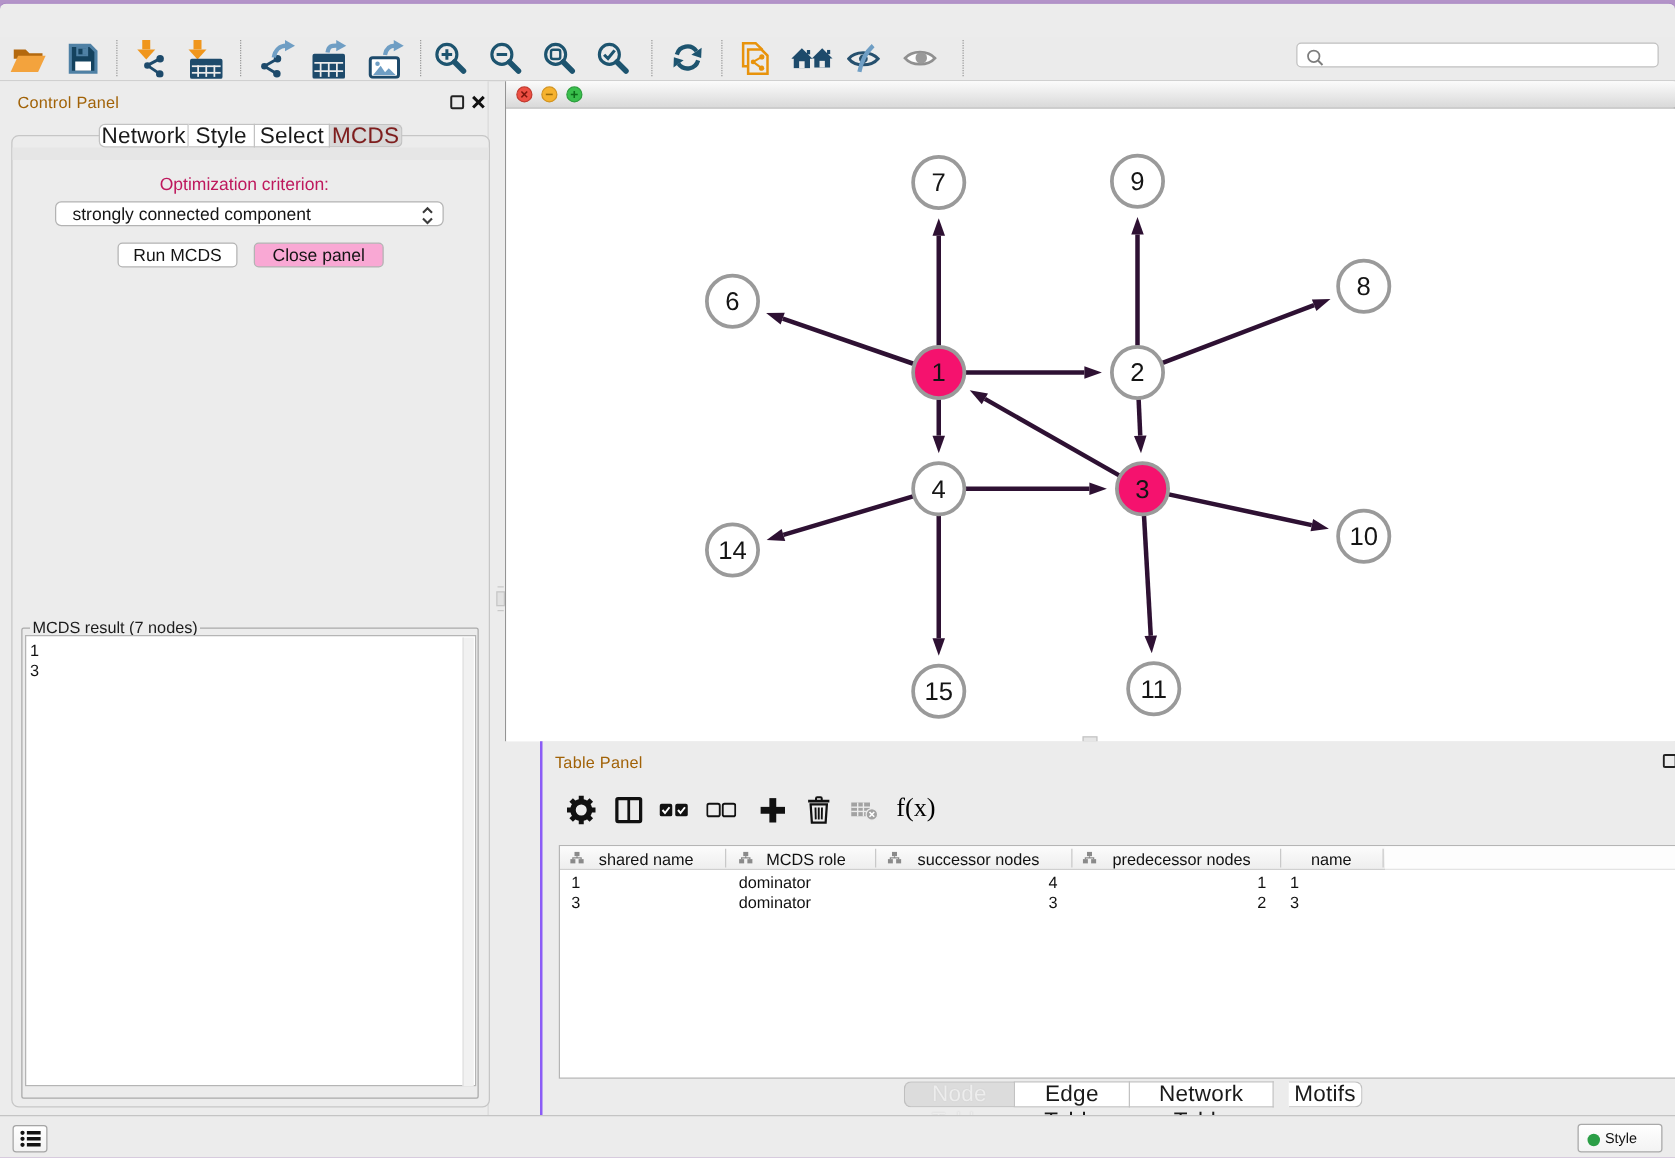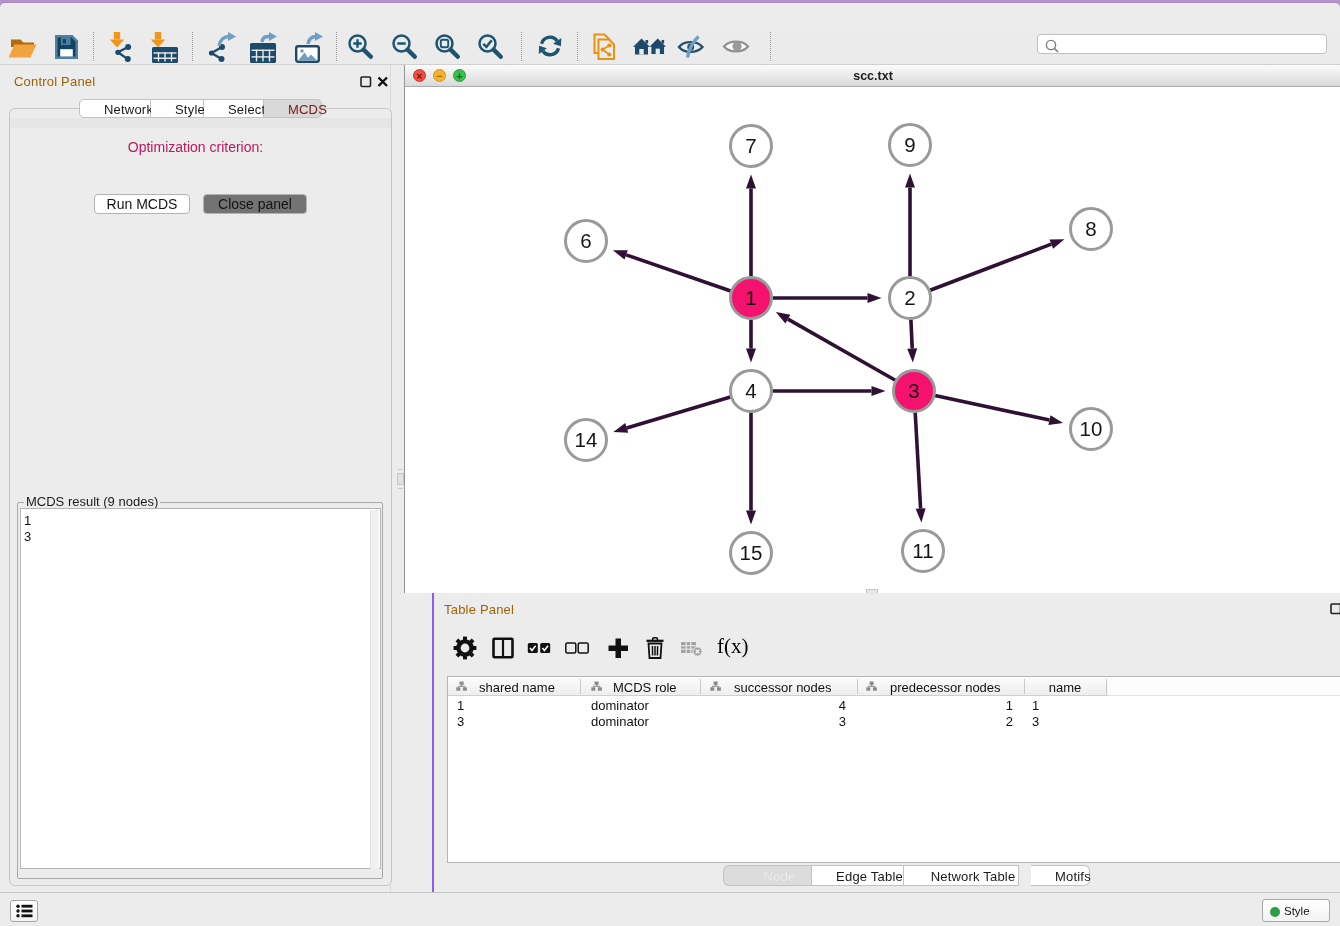--- a/index.html
+++ b/index.html
@@ -7,21 +7,21 @@
 #win { position:absolute; left:0; top:2px; border-top:1px solid #a886c2; width:1340px; height:924px; background:#ececec; border-radius:5px 5px 0 0; overflow:hidden; }
 .abs { position:absolute; }
 #titlebar { position:absolute; left:0; top:0; width:1340px; height:25px; background:linear-gradient(#f5f5f5,#ededed); border-bottom:1px solid #d8d8d8; border-radius:5px 5px 0 0; }
 .tl { position:absolute; top:5px; width:11px; height:11px; border-radius:50%; background:#e0e0e0; border:1px solid #c8c8c8; }
 #wtitle { position:absolute; top:5px; left:0; width:1340px; text-align:center; font-size:13px; color:#9c9c9c; }
 #toolbar { position:absolute; left:0; top:26px; width:1340px; height:36px; background:#ebebeb; border-bottom:1px solid #d0d0d0; }
 .tsep { position:absolute; top:3px; height:29px; width:0; border-left:1px dotted #9a9a9a; }
 #search { position:absolute; left:1037px; top:5px; width:290px; height:20px; background:#fff; border:1px solid #c0c0c0; border-radius:4px; }
 #cpanel { position:absolute; left:0; top:62px; width:391px; height:827px; background:#ececec; border-right:1px solid #d9d9d9; }
 .ptitle { font-size:13px; color:#a16207; letter-spacing:0.2px; }
-.tabg { position:absolute; font-size:13px; letter-spacing:0.2px; color:#1a1a1a;padding-left:24px; }
+.tabg { position:absolute; font-size:18px; letter-spacing:0.2px; color:#1a1a1a; }
 .tab { position:absolute; top:0; height:19px; line-height:17.5px; text-align:center; background:#fff; border:1px solid #c2c2c2; border-left:none; }
 #netwin { position:absolute; left:404px; top:62px; width:936px; height:528px; border-left:1px solid #949494; border-right:1px solid #bdbdbd; background:#fff; }
 #ntitle { position:absolute; left:0; top:0; width:936px; height:22px; background:linear-gradient(#fbfbfb,#d9d9d9); border-bottom:1px solid #ababab; }
 .nlt { position:absolute; top:4px; width:13px; height:13px; border-radius:50%; font-size:11px; font-weight:bold; text-align:center; line-height:13px; }
 #canvas { position:absolute; left:0; top:22px; width:936px; height:506px; background:#fff; }
 #tpanel { position:absolute; left:404px; top:590px; width:936px; height:299px; background:#ececec; border-left:2px solid #8b5cf6; border-right:1px solid #c9c9c9;margin-left:28px; }
 #sbar { position:absolute; left:0; top:889px; width:1340px; height:33px; background:#ececec; border-top:1px solid #c4c4c4; }
 .hdrcell { position:absolute; top:0; height:19px; font-size:13px; color:#111; }
 .vline { position:absolute; top:2px; height:15px; width:0; border-left:1px solid #c9c9c9; }
 .cell { position:absolute; font-size:13px; color:#111; }
@@ -164,35 +164,38 @@
 <svg class="abs" style="left:377px;top:11px" width="12" height="12">
         <path d="M1.5,1.5 L10,10 M10,1.5 L1.5,10" stroke="#111" stroke-width="2.4"></path>
       </svg>
 <div class="abs" style="left:9px;top:43px;width:383px;height:778px;background:#ececec;border:1px solid #c6c6c6;border-radius:6px"></div>
 <div class="abs" style="left:10px;top:53px;width:381px;height:10px;background:#e6e6e6"></div>
 <div class="tab" style="left:79px;width:72px;border-left:1px solid #c2c2c2;border-radius:5px 0 0 5px;top:34px"><span class="tabg" style="position:static">Network</span></div>
 <div class="tab" style="left:151px;width:53px;top:34px"><span class="tabg" style="position:static">Style</span></div>
 <div class="tab" style="left:204px;width:60px;top:34px"><span class="tabg" style="position:static">Select</span></div>
 <div class="tab" style="left:264px;width:58px;top:34px;background:#d9d9d9;border-radius:0 5px 5px 0"><span class="tabg" style="position:static;color:#7f1d1d;text-shadow:0 0 1px #bdbdbd">MCDS</span></div>
 <div class="abs" style="left:0;top:74px;width:391px;text-align:center;font-size:14px;color:#be185d">Optimization criterion:</div>
+<div class="abs" style="left:44px;top:96px;width:311px;height:20px;background:#fff;border:1px solid #b3b3b3;border-radius:5px;font-size:14px;line-height:18px;color:#141414;padding-left:13px">strongly connected component<svg class="abs" style="right:7px;top:2.5px" width="10" height="15">
+          <path d="M1.4,5.2 L5,1.6 L8.6,5.2" stroke="#3c3c3c" stroke-width="1.7" fill="none"></path>
+          <path d="M1.4,9.8 L5,13.4 L8.6,9.8" stroke="#3c3c3c" stroke-width="1.7" fill="none"></path>
+        </svg></div>
 <div class="abs" style="left:94px;top:129px;width:96px;height:20px;background:#fff;border:1px solid #b3b3b3;border-radius:4px;font-size:14px;line-height:18px;text-align:center;color:#141414">Run MCDS</div>
-<div class="abs" style="left:203px;top:129px;width:104px;height:20px;background:#737373;border:1px solid #b3b3b3;border-radius:4px;font-size:14px;line-height:18px;text-align:center;color:#141414">Close panel</div>
+<div class="abs" style="left:203px;top:129px;width:104px;height:20px;background:#f9a8d4;border:1px solid #b3b3b3;border-radius:4px;font-size:14px;line-height:18px;text-align:center;color:#141414">Close panel</div>
 <div class="abs" style="left:17px;top:437px;width:366px;height:377px;border:1px solid #a9a9a9;border-radius:2px"></div>
-<div class="abs" style="left:24px;top:429px;font-size:13px;color:#1c1c1c;background:#ececec;padding:0 2px">MCDS result (9 nodes)</div>
+<div class="abs" style="left:24px;top:429px;font-size:13px;color:#1c1c1c;background:#ececec;padding:0 2px">MCDS result (7 nodes)</div>
 <div class="abs" style="left:20px;top:443px;width:361px;height:361px;background:#fff;border:1px solid #b5b5b5;font-size:13px;color:#111;line-height:16px;padding:4px 0 0 3px">1<br>3<div class="abs" style="right:1px;top:1px;width:9px;height:359px;background:#f1f1f1;border-left:1px solid #e0e0e0"></div></div>
 </div>
 <div class="abs" style="left:397px;top:470px;width:7px;height:12px;background:#e2e2e2;border:1px solid #c6c6c6"></div>
 <div class="abs" style="left:398px;top:466px;width:5px;height:1px;background:#c9c9c9"></div>
 <div class="abs" style="left:398px;top:485px;width:5px;height:1px;background:#c9c9c9"></div>
     <div id="netwin">
 <div id="ntitle">
 <div class="nlt" style="left:8px;background:#ed4f43;border:1px solid #c23b30;color:#7c150c">×</div>
 <div class="nlt" style="left:28px;background:#f6b22e;border:1px solid #d29422;color:#9a6a09">−</div>
 <div class="nlt" style="left:48px;background:#39bf4c;border:1px solid #2d9e3e;color:#0d6d1a">+</div>
-<div class="abs" style="left:0;top:4px;width:936px;text-align:center;font-size:12.5px;font-weight:bold;color:#1c1c1c">scc.txt</div>
 </div>
 <div id="canvas">
 <svg width="936" height="506" viewBox="0 0 936 506" style="position:absolute;left:0;top:0">
 <line x1="346.0" y1="189.5" x2="346.0" y2="101.5" stroke="#2e1133" stroke-width="3.6"></line>
 <polygon points="346.0,87.5 351.0,101.5 341.0,101.5" fill="#2e1133"></polygon>
 <line x1="325.7" y1="204.0" x2="221.2" y2="167.9" stroke="#2e1133" stroke-width="3.6"></line>
 <polygon points="207.9,163.3 222.8,163.2 219.5,172.6" fill="#2e1133"></polygon>
 <line x1="367.5" y1="211.0" x2="462.5" y2="211.0" stroke="#2e1133" stroke-width="3.6"></line>
 <polygon points="476.5,211.0 462.5,216.0 462.5,206.0" fill="#2e1133"></polygon>
 <line x1="346.0" y1="232.5" x2="346.0" y2="261.5" stroke="#2e1133" stroke-width="3.6"></line>

